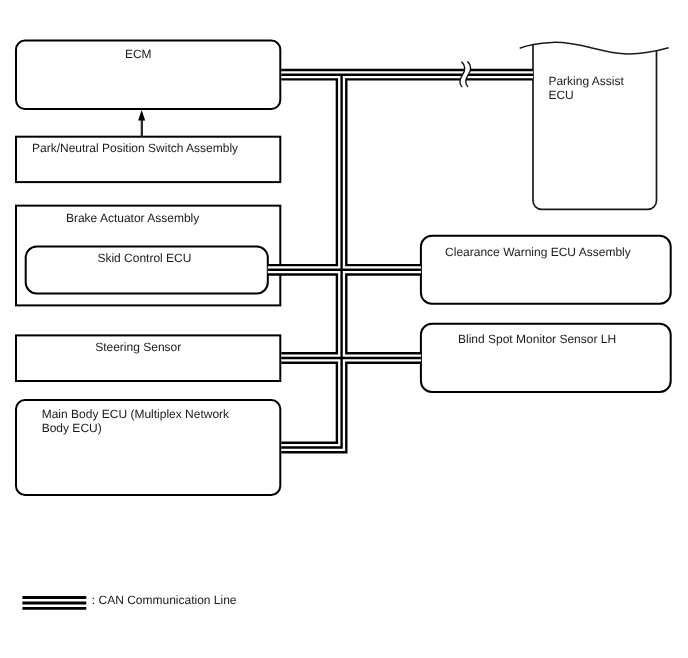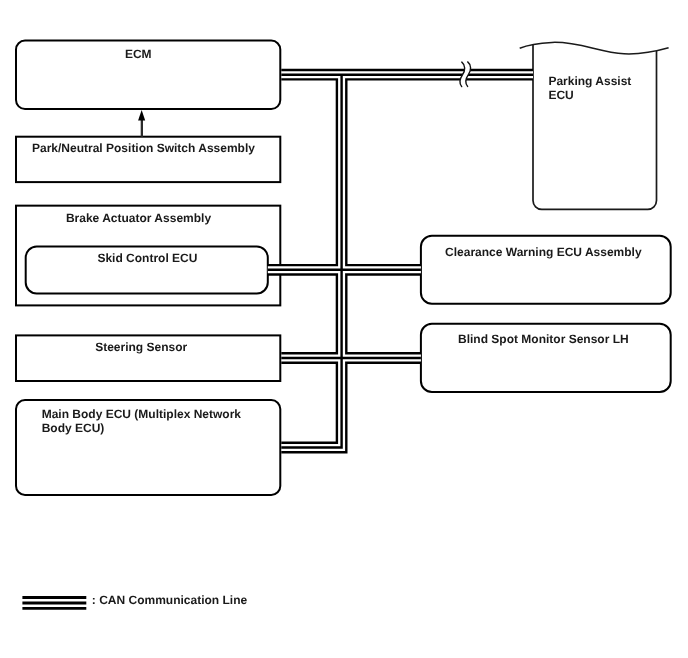--- a/index.html
+++ b/index.html
@@ -1,17 +1,17 @@
 <!DOCTYPE html>
 <html><head>
 <meta charset="utf-8">
 <style>
   html,body{margin:0;padding:0;background:#ffffff;}
   body{width:688px;height:658px;overflow:hidden;font-family:"Liberation Sans",sans-serif;}
-  #canvas{position:relative;width:688px;height:658px;background:#fff;font-weight:bold;}
+  #canvas{position:relative;width:688px;height:658px;background:#fff;}
   svg{display:block;}
   text{font-family:"Liberation Sans",sans-serif;font-size:12px;fill:#1a1a1a;}
   *{-webkit-font-smoothing:antialiased;text-rendering:geometricPrecision;}
 </style>
 </head>
 <body>
 
 <div id="canvas">
 <svg width="688" height="658" viewBox="0 0 688 658" xmlns="http://www.w3.org/2000/svg">
   <rect x="0" y="0" width="688" height="658" fill="#ffffff"></rect>

